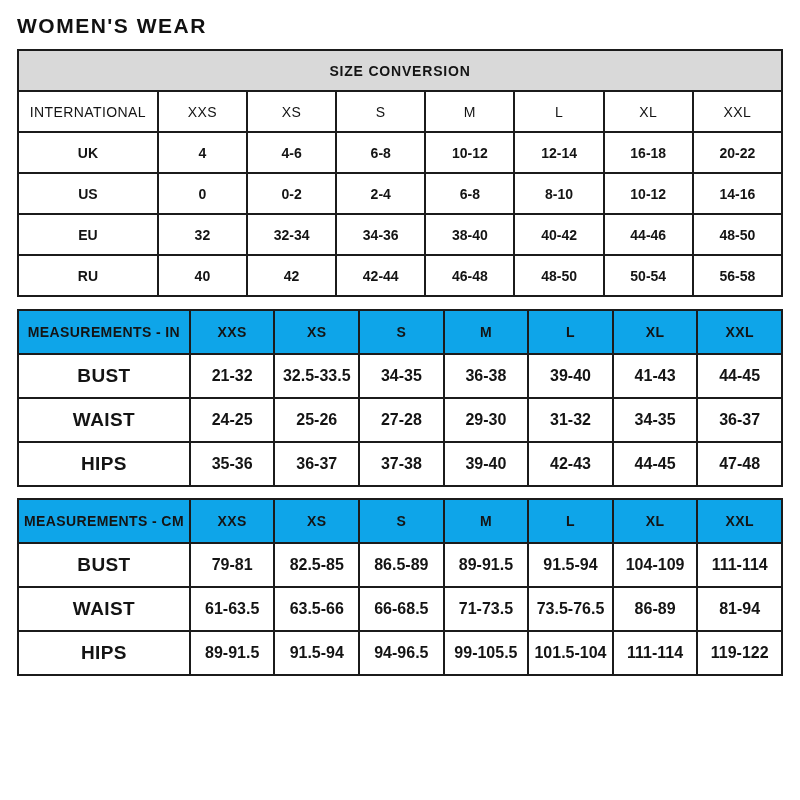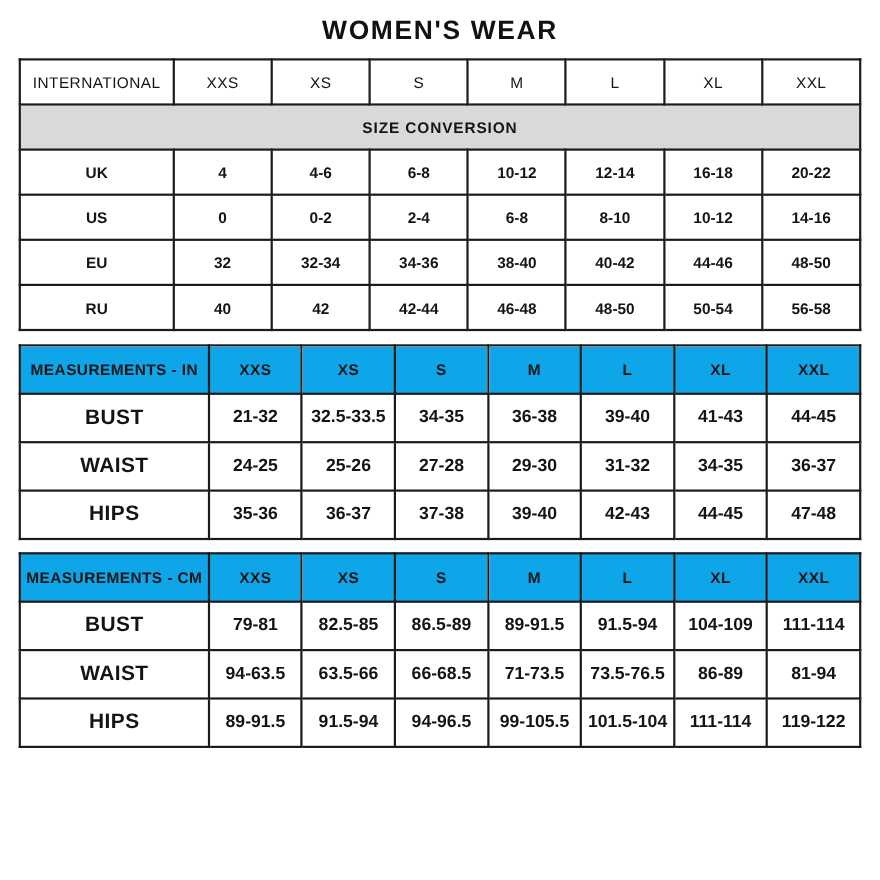--- a/index.html
+++ b/index.html
@@ -6,22 +6,22 @@
   html, body { margin: 0; padding: 0; }
   body {
     width: 800px; height: 800px;
     background: #ffffff;
     color: #141414;
     font-family: "Liberation Sans", "DejaVu Sans", sans-serif;
     overflow: hidden;
   }
   .page { padding: 6px 17px 0 17px; }
   .title {
-    text-align: center;
-    font-size: 24px;
+    text-align: left;
+    font-size: 21px;
     font-weight: 700;
     letter-spacing: 1.5px;
     margin: 8px 0 11px 0;
     color: #111111;
   }
   table {
     width: 100%;
     border-collapse: collapse;
     table-layout: fixed;
     border: 2px solid #1b1b1b;
@@ -69,34 +69,34 @@
 <div class="page">
 
   <div class="title">WOMEN'S WEAR</div>
 
   <table class="t1">
     <colgroup>
         <col class="first-t1">
         <col span="7">
       </colgroup>
     <tbody>
+      <tr>
+        <td colspan="8" class="caption-cell">SIZE CONVERSION</td>
+      </tr>
       <tr>
         <td class="hdr-cell">INTERNATIONAL</td>
         <td class="hdr-cell">XXS</td>
         <td class="hdr-cell">XS</td>
         <td class="hdr-cell">S</td>
         <td class="hdr-cell">M</td>
         <td class="hdr-cell">L</td>
         <td class="hdr-cell">XL</td>
         <td class="hdr-cell">XXL</td>
       </tr>
       <tr>
-        <td colspan="8" class="caption-cell">SIZE CONVERSION</td>
-      </tr>
-      <tr>
         <td class="label-cell">UK</td>
         <td class="val-cell">4</td>
         <td class="val-cell">4-6</td>
         <td class="val-cell">6-8</td>
         <td class="val-cell">10-12</td>
         <td class="val-cell">12-14</td>
         <td class="val-cell">16-18</td>
         <td class="val-cell">20-22</td>
       </tr>
       <tr>
@@ -202,21 +202,21 @@
         <td class="val-cell">79-81</td>
         <td class="val-cell">82.5-85</td>
         <td class="val-cell">86.5-89</td>
         <td class="val-cell">89-91.5</td>
         <td class="val-cell">91.5-94</td>
         <td class="val-cell">104-109</td>
         <td class="val-cell">111-114</td>
       </tr>
       <tr>
         <td class="label-cell">WAIST</td>
-        <td class="val-cell">94-63.5</td>
+        <td class="val-cell">61-63.5</td>
         <td class="val-cell">63.5-66</td>
         <td class="val-cell">66-68.5</td>
         <td class="val-cell">71-73.5</td>
         <td class="val-cell">73.5-76.5</td>
         <td class="val-cell">86-89</td>
         <td class="val-cell">81-94</td>
       </tr>
       <tr>
         <td class="label-cell">HIPS</td>
         <td class="val-cell">89-91.5</td>

